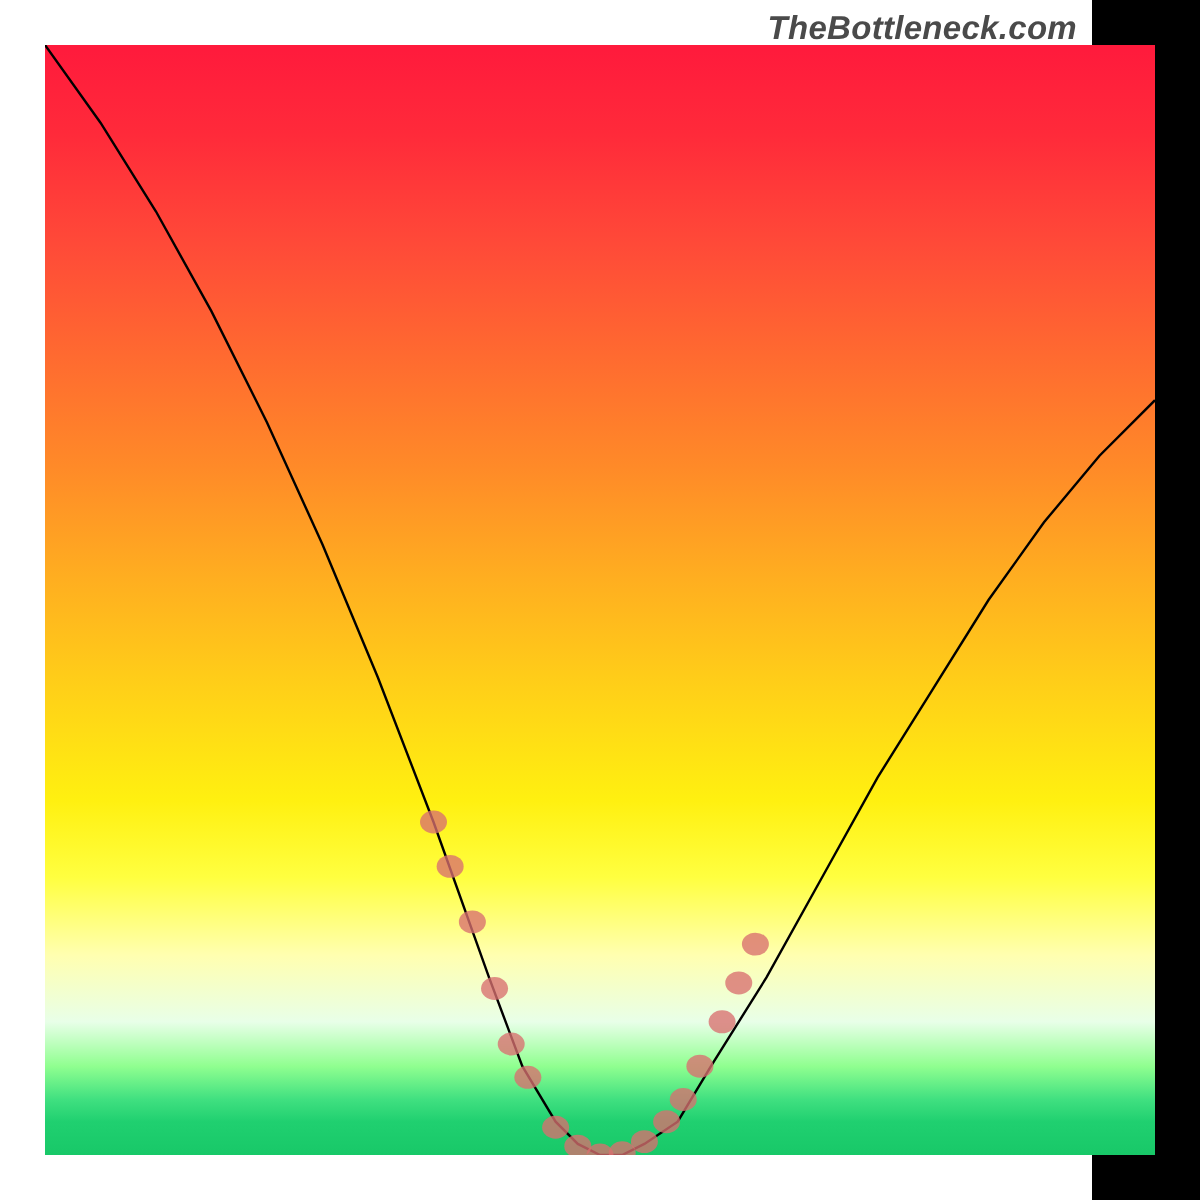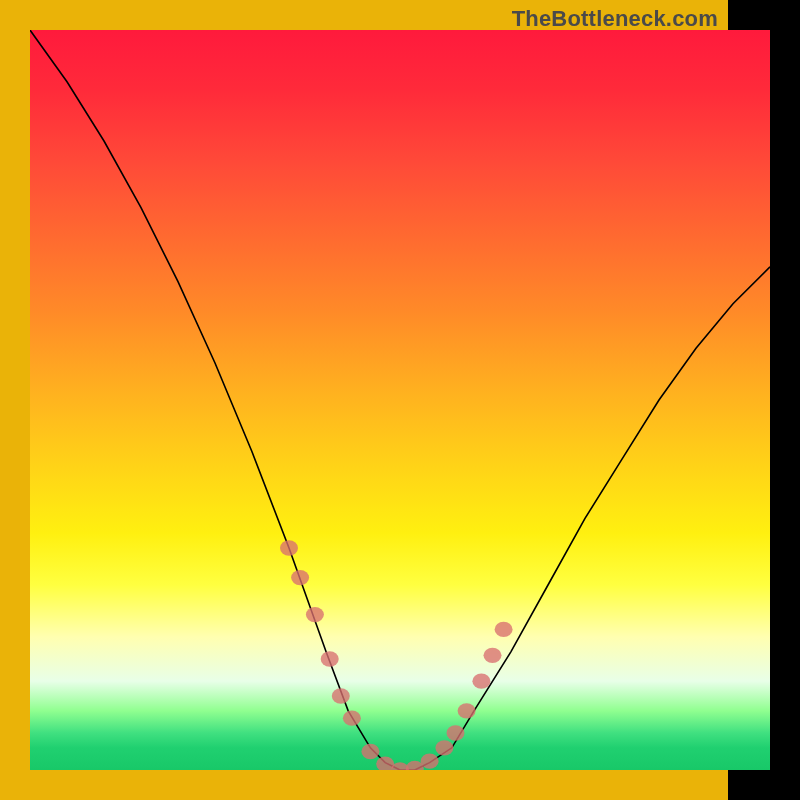--- a/index.html
+++ b/index.html
@@ -1,17 +1,17 @@
 <!DOCTYPE html>
 <html><head>
 <meta charset="utf-8">
 <style>
   * { margin: 0; padding: 0; box-sizing: border-box; }
   html, body { width: 800px; height: 800px; overflow: hidden; background: #000; }
-  .stage { position: relative; width: 728px; height: 800px; background: #eab308; }
+  .stage { position: relative; width: 728px; height: 800px; background: #ffffff; font-style: italic; }
   .plot-area {
     position: absolute;
     left: 30px;
     top: 30px;
     width: 740px;
     height: 740px;
     background: linear-gradient(to bottom,
       #ff1a3c 0%,
       #ff2a3a 8%,
       #ff4a38 18%,

